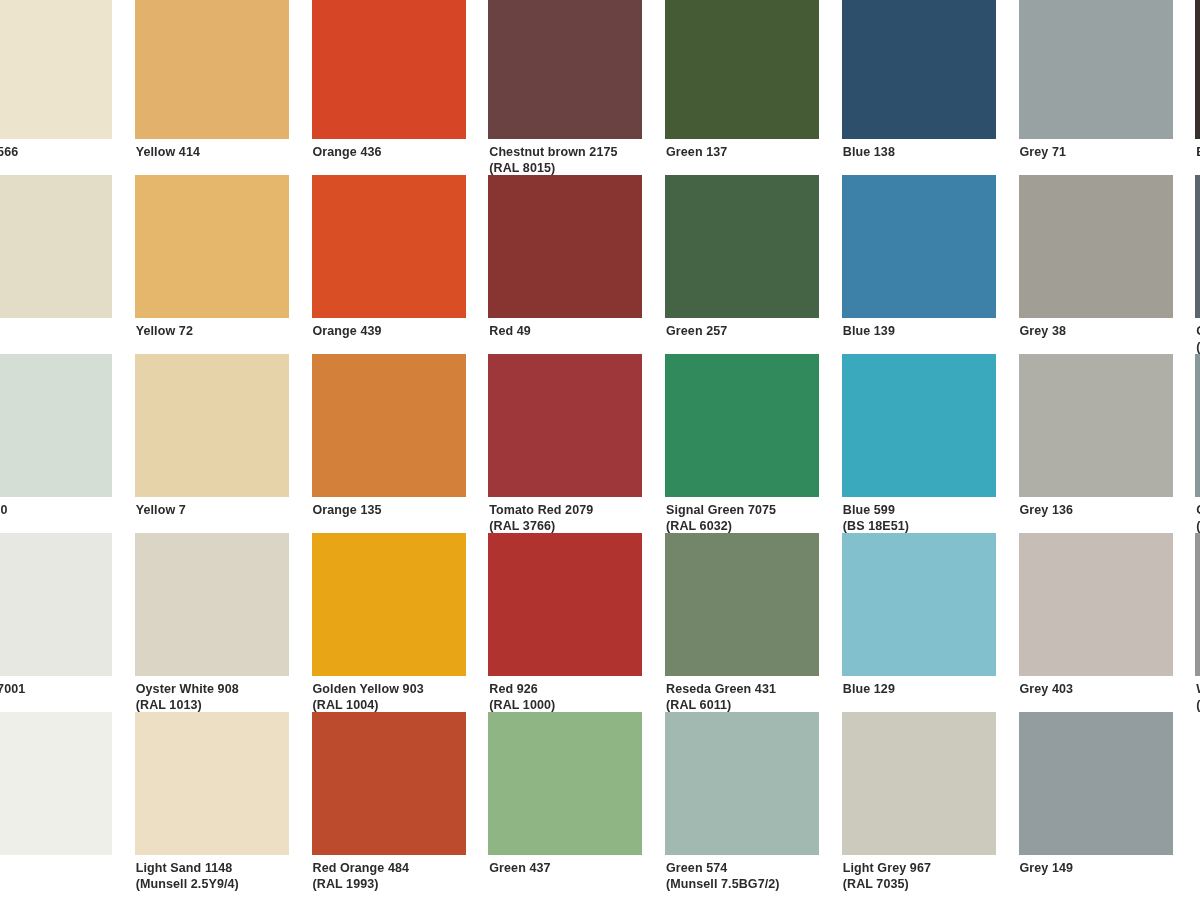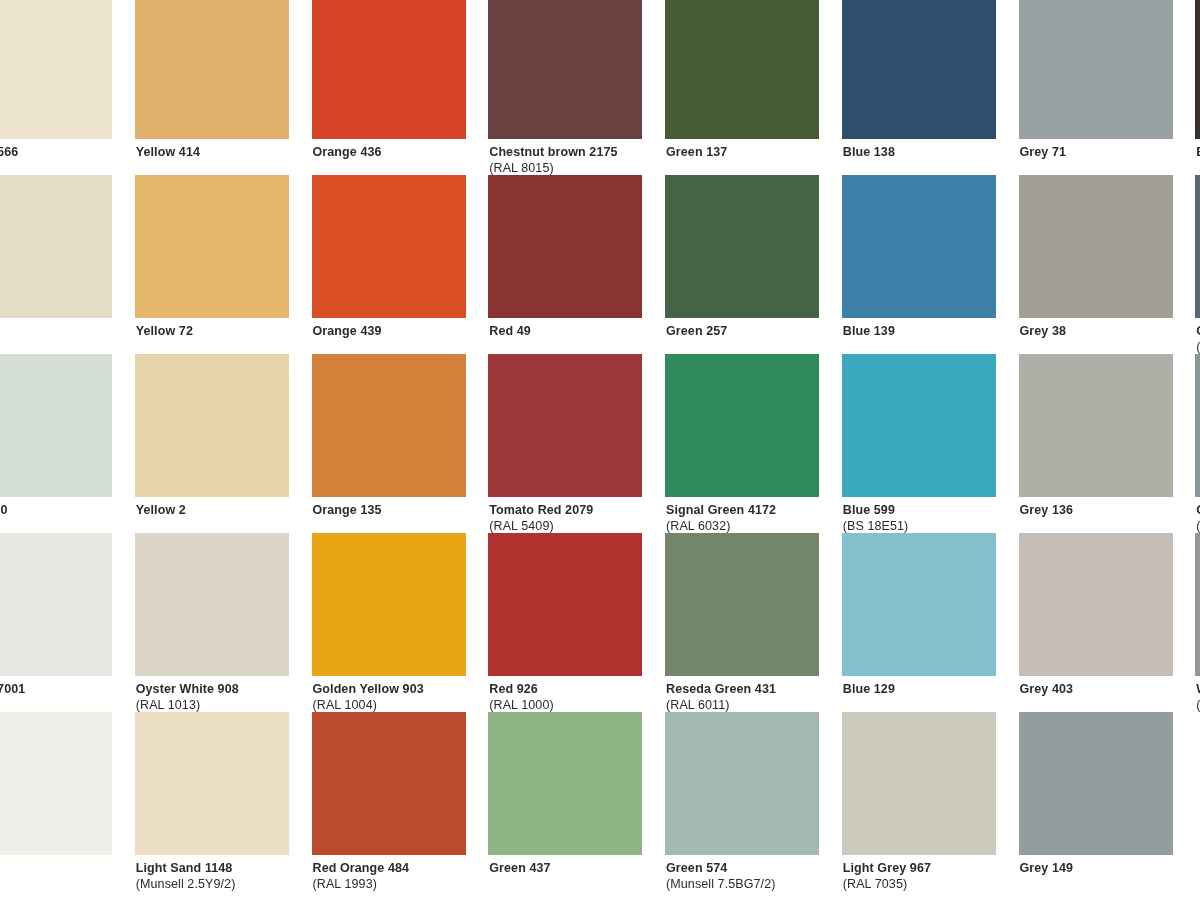--- a/index.html
+++ b/index.html
@@ -51,21 +51,21 @@
     line-height: 15.5px;
     color: #2b2b2b;
     font-weight: bold;
     letter-spacing: 0.1px;
     padding-top: 6px;
     padding-left: 1px;
     white-space: nowrap;
   }
   .caption .sub {
     display: block;
-    font-weight: normal;
+    font-weight: bold;
   }
 </style>
 </head>
 <body>
 
 <div id="chart">
   <div class="grid">
       <div class="cell">
         <div class="swatch" style="background: rgb(236, 228, 204);"></div>
         <div class="caption"><span>White 566</span><span class="sub">(B15)</span></div>
@@ -131,33 +131,33 @@
       <div class="cell">
         <div class="swatch" style="background: rgb(93, 102, 109);"></div>
         <div class="caption"><span>Grey 433</span><span class="sub">(BS 632)</span></div>
       </div>
       <div class="cell">
         <div class="swatch" style="background: rgb(213, 222, 213);"></div>
         <div class="caption"><span>BT 6020</span></div>
       </div>
       <div class="cell">
         <div class="swatch" style="background: rgb(231, 211, 169);"></div>
-        <div class="caption"><span>Yellow 2</span></div>
+        <div class="caption"><span>Yellow 7</span></div>
       </div>
       <div class="cell">
         <div class="swatch" style="background: rgb(211, 128, 58);"></div>
         <div class="caption"><span>Orange 135</span></div>
       </div>
       <div class="cell">
         <div class="swatch" style="background: rgb(157, 55, 57);"></div>
-        <div class="caption"><span>Tomato Red 2079</span><span class="sub">(RAL 5409)</span></div>
+        <div class="caption"><span>Tomato Red 2079</span><span class="sub">(RAL 3766)</span></div>
       </div>
       <div class="cell">
         <div class="swatch" style="background: rgb(49, 138, 91);"></div>
-        <div class="caption"><span>Signal Green 4172</span><span class="sub">(RAL 6032)</span></div>
+        <div class="caption"><span>Signal Green 7075</span><span class="sub">(RAL 6032)</span></div>
       </div>
       <div class="cell">
         <div class="swatch" style="background: rgb(58, 168, 189);"></div>
         <div class="caption"><span>Blue 599</span><span class="sub">(BS 18E51)</span></div>
       </div>
       <div class="cell">
         <div class="swatch" style="background: rgb(176, 175, 167);"></div>
         <div class="caption"><span>Grey 136</span></div>
       </div>
       <div class="cell">
@@ -195,21 +195,21 @@
       <div class="cell">
         <div class="swatch" style="background: rgb(150, 150, 150);"></div>
         <div class="caption"><span>Warm Grey 9907</span><span class="sub">(BS 00A07/Munsell)</span></div>
       </div>
       <div class="cell">
         <div class="swatch" style="background: rgb(238, 239, 232);"></div>
         <div class="caption"><span></span></div>
       </div>
       <div class="cell">
         <div class="swatch" style="background: rgb(237, 223, 196);"></div>
-        <div class="caption"><span>Light Sand 1148</span><span class="sub">(Munsell 2.5Y9/2)</span></div>
+        <div class="caption"><span>Light Sand 1148</span><span class="sub">(Munsell 2.5Y9/4)</span></div>
       </div>
       <div class="cell">
         <div class="swatch" style="background: rgb(188, 74, 44);"></div>
         <div class="caption"><span>Red Orange 484</span><span class="sub">(RAL 1993)</span></div>
       </div>
       <div class="cell">
         <div class="swatch" style="background: rgb(144, 181, 132);"></div>
         <div class="caption"><span>Green 437</span></div>
       </div>
       <div class="cell">

